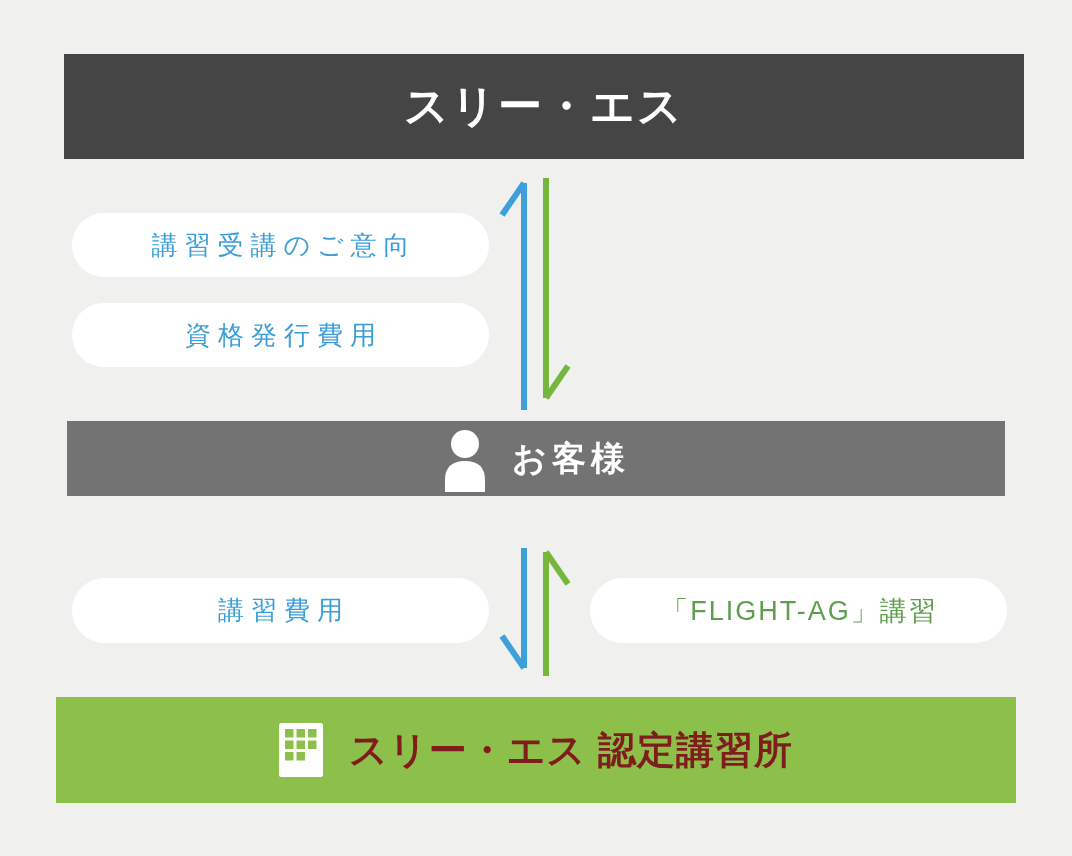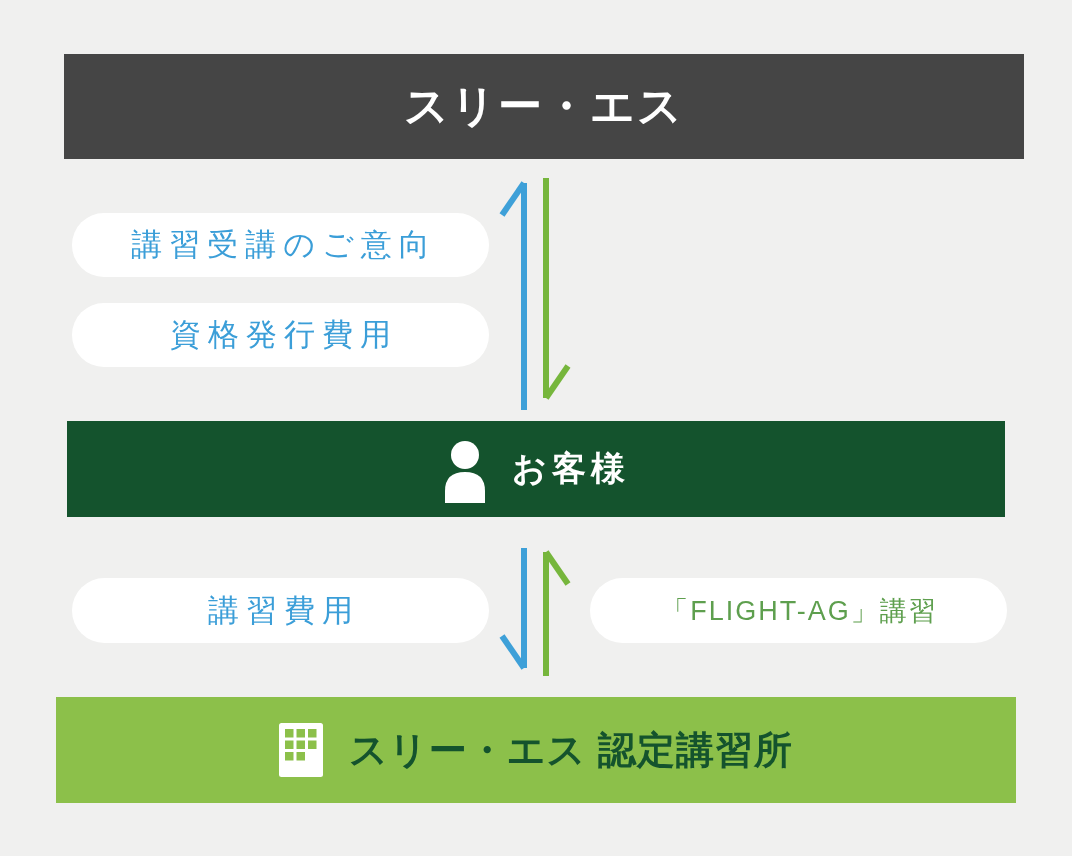--- a/index.html
+++ b/index.html
@@ -21,43 +21,43 @@
     justify-content: center;
   }
   .bar-dark {
     left: 64px; top: 54px; width: 960px; height: 105px;
     background: #454545;
   }
   .bar-dark .bar-label {
     color: #ffffff; font-size: 44px; font-weight: bold; letter-spacing: 2px;
   }
   .bar-blue {
-    left: 67px; top: 421px; width: 938px; height: 96px;
-    background: #14532d;
+    left: 67px; top: 421px; width: 938px; height: 75px;
+    background: #737373;
   }
   .bar-blue .bar-label {
     color: #ffffff; font-size: 34px; font-weight: bold; letter-spacing: 5px;
     margin-left: 24px;
   }
   .bar-green {
     left: 56px; top: 697px; width: 960px; height: 106px;
     background: #8cc04a;
   }
   .bar-green .bar-label {
-    color: #14532d; font-size: 38px; font-weight: bold; letter-spacing: 1px;
+    color: #7f1d1d; font-size: 38px; font-weight: bold; letter-spacing: 1px;
     margin-left: 26px;
   }
   .pill {
     position: absolute;
     background: #ffffff;
     border-radius: 33px;
     display: flex;
     align-items: center;
     justify-content: center;
-    font-size: 31px;
+    font-size: 26px;
     font-weight: 500;
   }
   .pill-plain { width: 410px; height: 64px; }
   .pill-outline {
     width: 404px; height: 60px;
     border: 3px solid #333333;
     color: #333333;
   }
   .blue-text  { color: #3b9ed8; letter-spacing: 7px; padding-left: 7px; }
   .dark-text  { color: #333333; letter-spacing: 7px; padding-left: 7px; }

